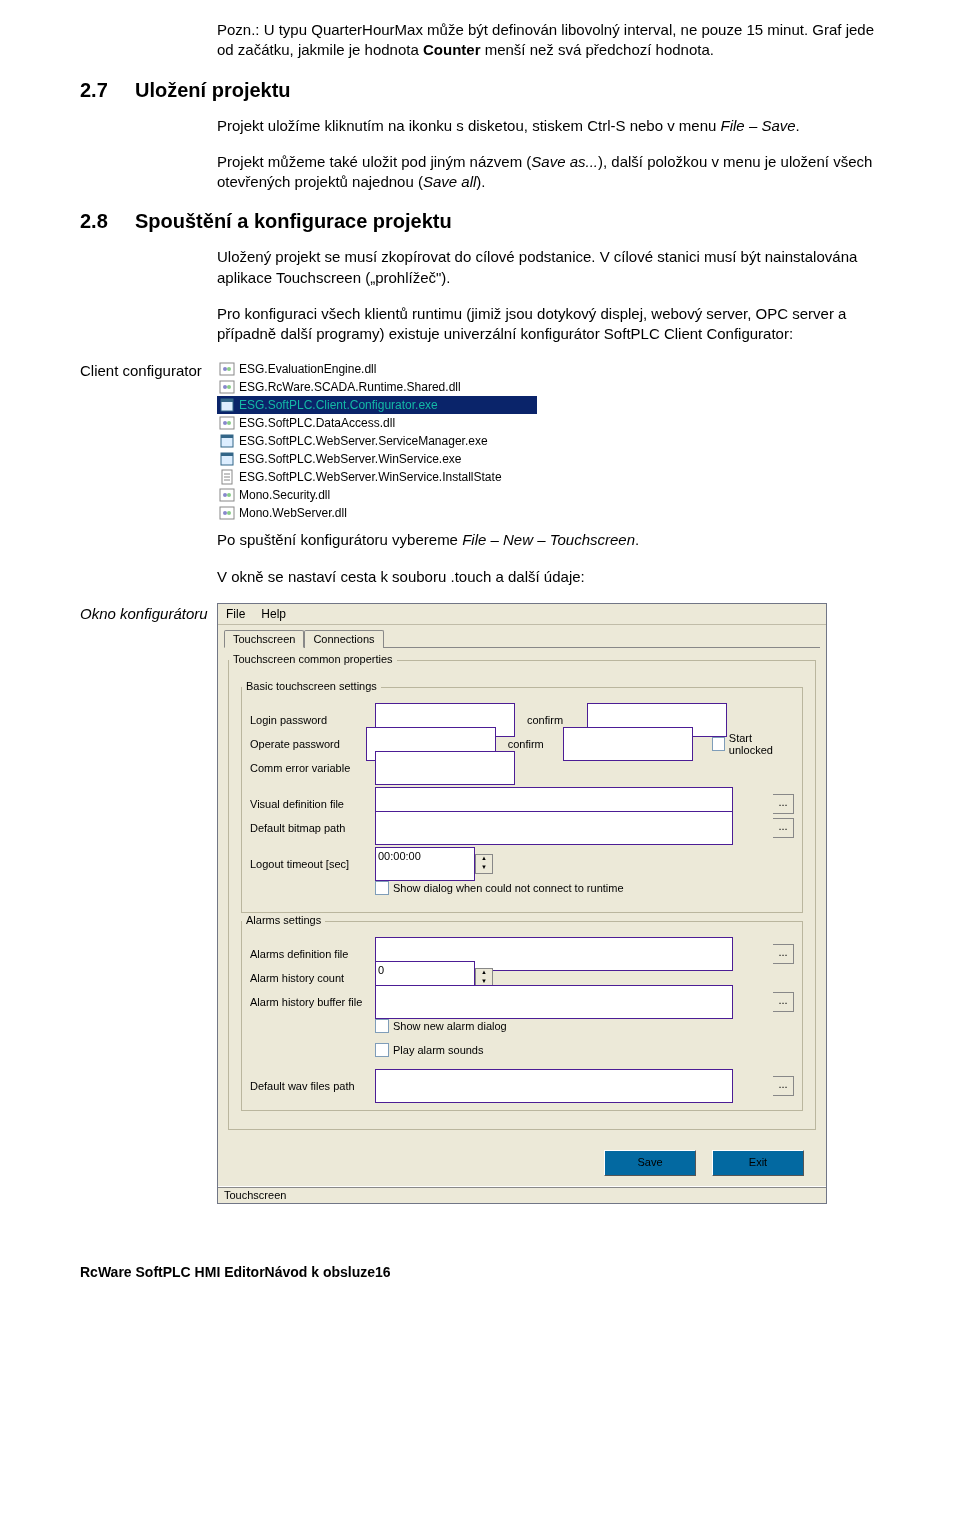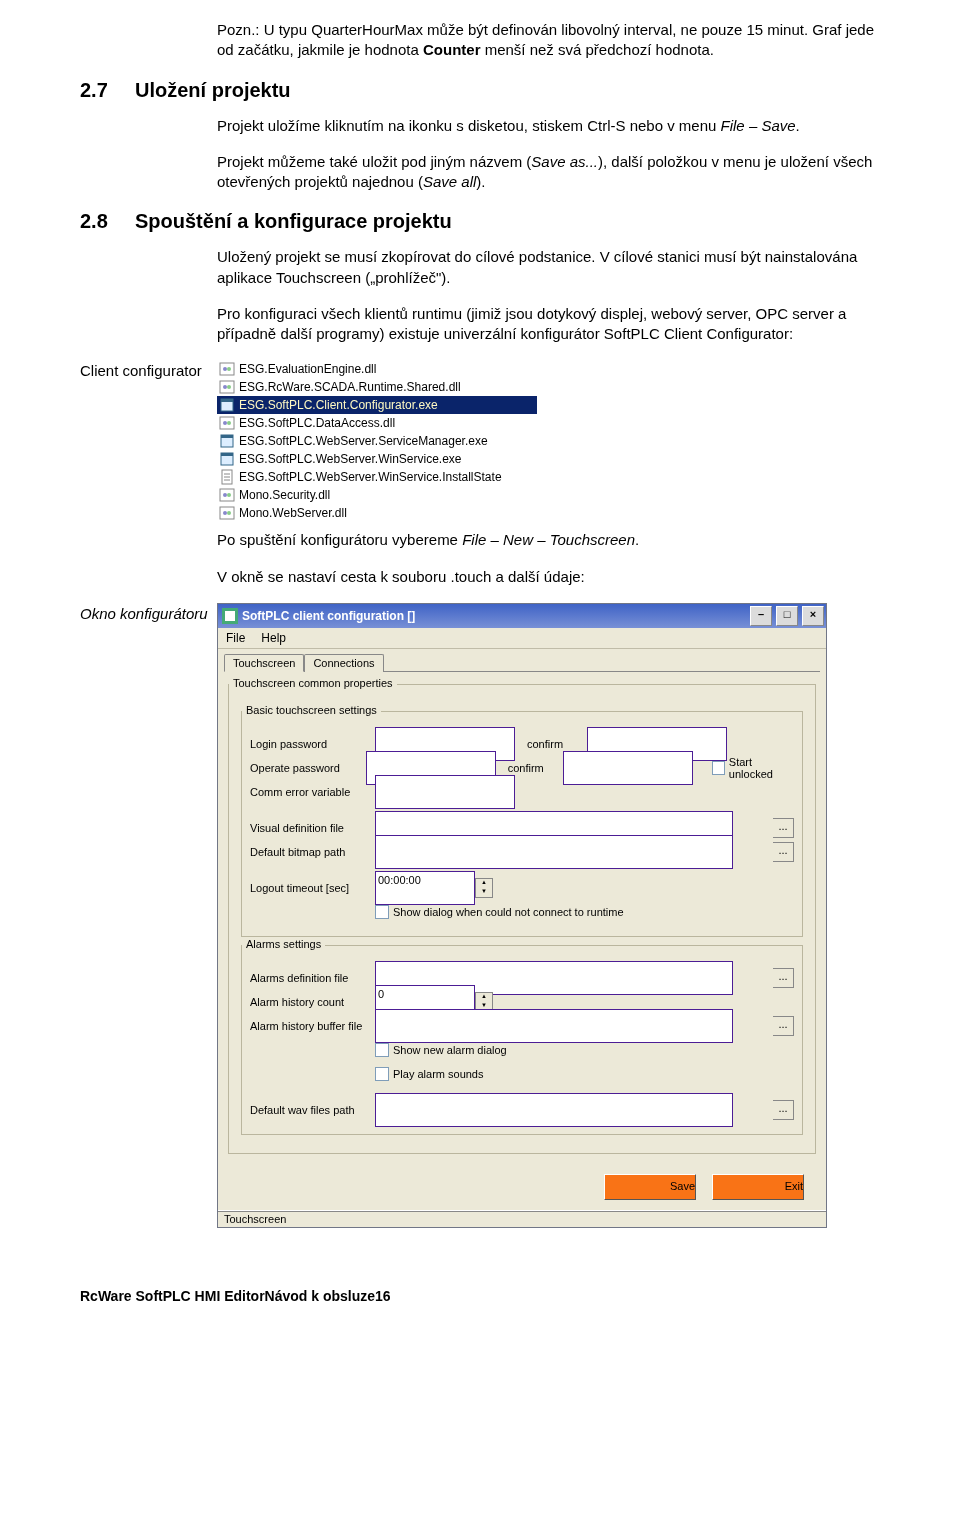--- a/index.html
+++ b/index.html
@@ -57,21 +57,21 @@
   }
   .filelist .file-row {
     display: flex;
     align-items: center;
     gap: 4px;
     height: 18px;
     padding: 0 2px;
   }
   .filelist .file-row.selected {
     background: #0a246a;
-    color: #fef9c3;
+    color: #14b8a6;
   }
   .filelist .ficon { width: 16px; height: 16px; display: inline-block; }
   .filelist .ficon svg { display:block; }
 
   
   .cfgwin {
     width: 608px;
     font-family: Tahoma, Arial, sans-serif;
     font-size: 11px;
     border: 1px solid #717686;
@@ -189,22 +189,22 @@
     font-size:6px;
     line-height:7px;
     text-align:center;
   }
   .spin span { flex:1; }
   .btn {
     width: 90px; height: 24px;
     border: 1px solid #888;
     border-right-color:#555; border-bottom-color:#555;
     border-top-color:#fff; border-left-color:#fff;
-    background:#f97316;
-    text-align:right;
+    background:#0369a1;
+    text-align:center;
     line-height:22px;
     font-size:11px;
   }
   .btnrow {
     display:flex;
     justify-content:flex-end;
     gap: 16px;
     padding: 12px 16px 10px 0;
   }
   .statusbar {
@@ -347,32 +347,20 @@
   <p class="body-text indent">
     <span>Po spuštění konfigurátoru vybereme </span><span class="i">File – New – Touchscreen</span><span>.</span>
   </p>
   <p class="body-text indent">V okně se nastaví cesta k souboru .touch a další údaje:</p>
 
   <div class="side-label-block">
     <div class="side-label i">Okno konfigurátoru</div>
 
     <div class="cfgwin">
 
-      <div class="titlebar">
-        <span class="appicon">
-          <svg viewBox="0 0 16 16">
-              <rect width="16" height="16" fill="#4a7"></rect>
-              <rect x="3" y="3" width="10" height="10" fill="#fff"></rect>
-            </svg>
-        </span>
-        <span class="title">SoftPLC client configuration []</span>
-        <span class="tbtn">–</span>
-        <span class="tbtn">□</span>
-        <span class="tbtn">×</span>
-      </div>
 
       <div class="menubar">
         <span>File</span>
         <span>Help</span>
       </div>
 
       <div class="tabbar">
         <div class="tab active">Touchscreen</div>
         <div class="tab">Connections</div>
       </div>

